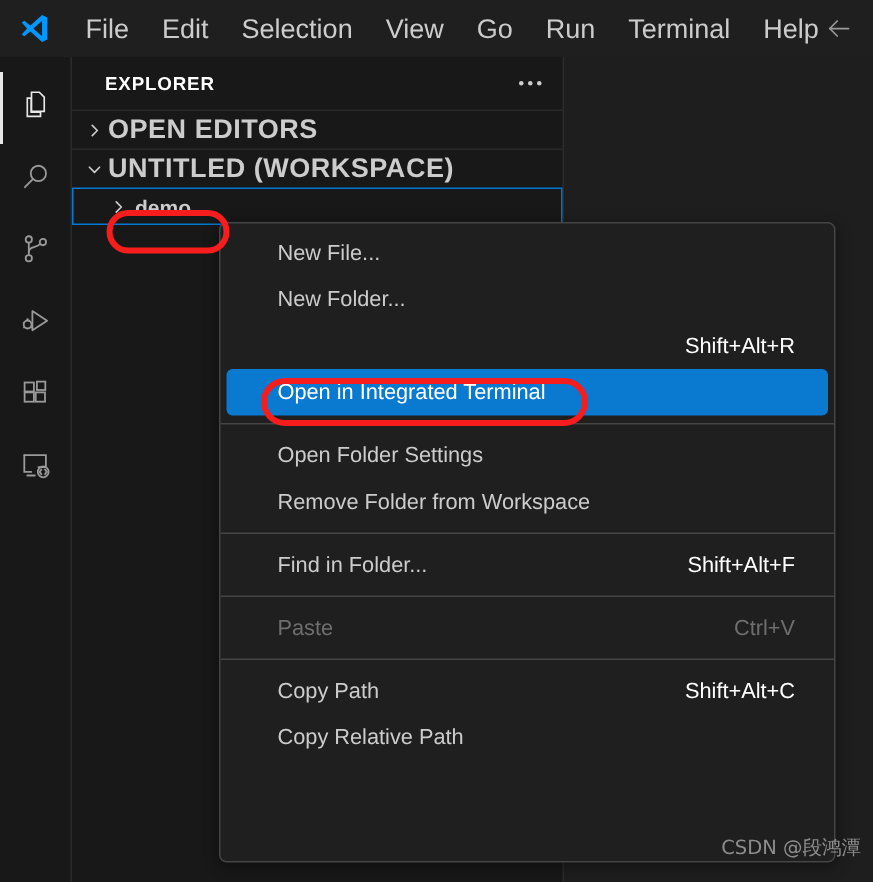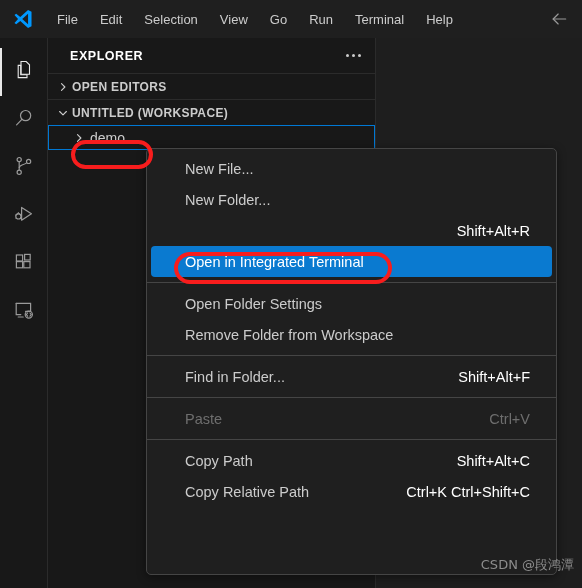--- a/index.html
+++ b/index.html
@@ -21,21 +21,21 @@
     width: 582px; height: 38px;
     background: #1f1f1f;
     display: flex; align-items: center;
   }
   .vslogo {
     width: 46px; height: 38px;
     display: flex; align-items: center; justify-content: center;
   }
   .menubar { display: flex; align-items: center; height: 38px; }
   .menubar-item {
-    color: #cccccc; font-size: 13px; line-height: 1;
+    color: #cccccc; font-size: 18px; line-height: 1;
     padding: 5px 10px; margin: 0 1px; white-space: nowrap;
     cursor: default;
   }
   .backarrow {
     position: absolute; right: 12px; top: 9px;
     width: 22px; height: 20px;
   }
 
   
   .activitybar {
@@ -78,33 +78,33 @@
 
   .sb-section {
     height: 26px; display: flex; align-items: center;
     padding-left: 6px; border-top: 1px solid #2b2b2b;
   }
   .chev {
     width: 18px; height: 18px; display: flex;
     align-items: center; justify-content: center; flex: 0 0 18px;
   }
   .sb-section-label {
-    color: #cccccc; font-size: 12px; font-weight: bold;
+    color: #cccccc; font-size: 18px; font-weight: bold;
     letter-spacing: .35px;
   }
 
   .tree-row {
     height: 25px; display: flex; align-items: center;
     padding-left: 22px; position: relative;
   }
   .tree-row.focused {
     outline: 1px solid #0078d4; outline-offset: -1px;
   }
   .tree-label {
-    color: #cccccc; font-size: 14px; margin-left: 2px;
+    color: #cccccc; font-size: 14px; margin-left: 2px; font-weight: bold;
   }
 
   
   .ctxmenu {
     position: absolute; left: 146px; top: 148px;
     width: 411px; height: 427px;
     background: #1f1f1f;
     border: 1px solid #454545;
     border-radius: 5px;
     box-shadow: 0 2px 10px rgba(0,0,0,.45);
@@ -341,21 +341,20 @@
 
     <div class="mi-sep"></div>
 
     <div class="mi">
       <span class="mi-label">Copy Path</span>
       <span class="mi-key">Shift+Alt+C</span>
     </div>
 
     <div class="mi">
       <span class="mi-label">Copy Relative Path</span>
-      <span class="mi-key">Ctrl+K Ctrl+Shift+C</span>
     </div>
   </div>
 
   <div class="annot annot-demo"></div>
   <div class="annot annot-term"></div>
 
   <div class="watermark">CSDN @段鸿潭</div>
 
 </div>
 

